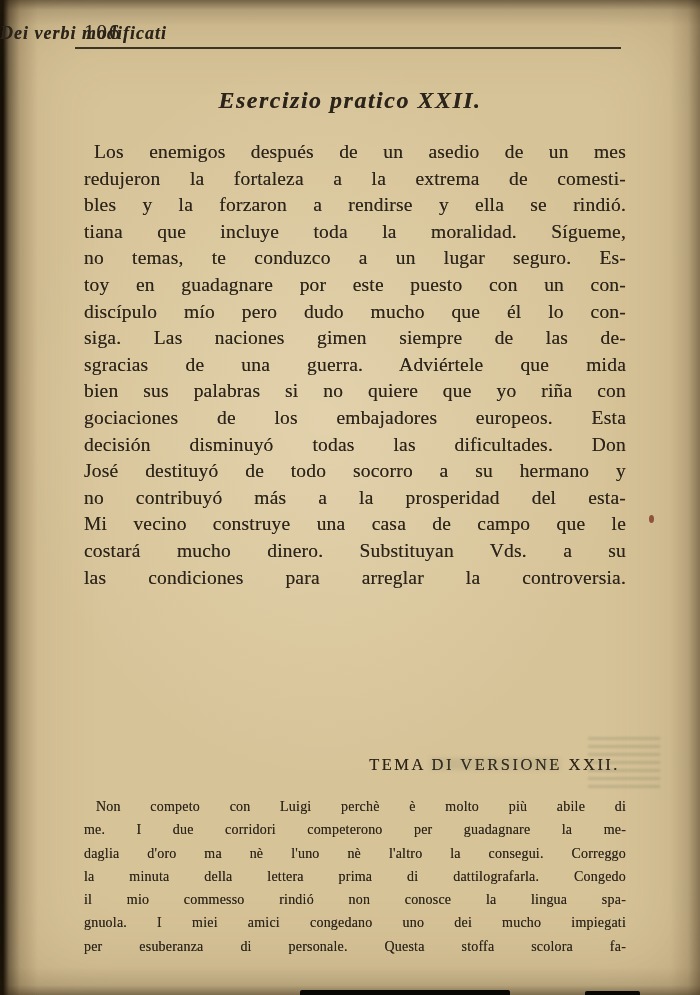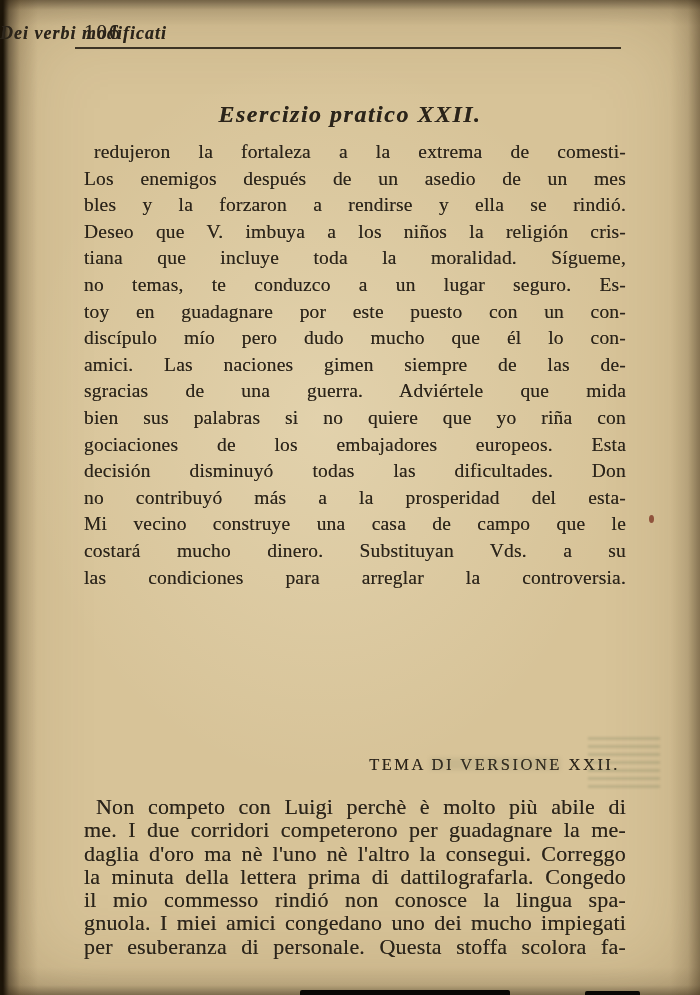--- a/index.html
+++ b/index.html
@@ -28,38 +28,38 @@
   }
   .running-title {
     position: absolute; top: 23px; left: 0; right: 40px; text-align: left;
     font-style: italic; font-weight: bold; font-size: 18px; letter-spacing: 1px;
   }
   .rule {
     position: absolute; top: 47px; left: 75px; width: 546px; height: 2px;
     background: rgba(35,28,18,0.85);
   }
   .ex-title {
-    position: absolute; top: 101px; left: 80px; width: 540px; margin: 0;
+    position: absolute; top: 87px; left: 80px; width: 540px; margin: 0;
     text-align: center; font-size: 24px; font-weight: bold; font-style: italic;
     letter-spacing: 1.5px;
   }
   .ex-body {
     position: absolute; top: 139px; left: 84px; width: 542px; font-size: 19.5px;
   }
   .ex-body .line {
     line-height: 26.6px; text-align: justify; text-align-last: justify;
     letter-spacing: 0.2px;
   }
   .ex-body .line:first-child { text-indent: 10px; }
   .tema-title {
     position: absolute; top: 755px; left: 80px; width: 540px; margin: 0;
     text-align: right; font-size: 16.5px; font-weight: normal; letter-spacing: 2.5px;
   }
   .tema-body {
-    position: absolute; top: 795px; left: 84px; width: 542px; font-size: 22px;
+    position: absolute; top: 795px; left: 84px; width: 542px; font-size: 14px;
   }
   .tema-body .line {
     line-height: 23.3px; text-align: justify; text-align-last: justify;
     letter-spacing: 0.2px;
   }
   .tema-body .line:first-child { text-indent: 12px; }
   .smudge { position: absolute; pointer-events: none; }
   .s1 {
     left: 588px; top: 737px; width: 72px; height: 52px;
     background: repeating-linear-gradient(180deg,
@@ -91,33 +91,33 @@
 
   <span class="pagenum">106</span>
 
   <span class="running-title">Dei verbi modificati</span>
 
   <div class="rule"></div>
 
   <h1 class="ex-title">Esercizio pratico XXII.</h1>
 
   <div class="ex-body">
+      <div class="line">Los enemigos después de un asedio de un mes</div>
       <div class="line">redujeron la fortaleza a la extrema de comesti-</div>
-      <div class="line">Los enemigos después de un asedio de un mes</div>
       <div class="line">bles y la forzaron a rendirse y ella se rindió.</div>
-      <div class="line">Deseo que V. imbuya a los niños la religión cris-</div>
       <div class="line">tiana que incluye toda la moralidad. Sígueme,</div>
       <div class="line">no temas, te conduzco a un lugar seguro. Es-</div>
       <div class="line">toy en guadagnare por este puesto con un con-</div>
       <div class="line">discípulo mío pero dudo mucho que él lo con-</div>
-      <div class="line">amici. Las naciones gimen siempre de las de-</div>
+      <div class="line">siga. Las naciones gimen siempre de las de-</div>
       <div class="line">sgracias de una guerra. Adviértele que mida</div>
       <div class="line">bien sus palabras si no quiere que yo riña con</div>
       <div class="line">gociaciones de los embajadores europeos. Esta</div>
       <div class="line">decisión disminuyó todas las dificultades. Don</div>
+      <div class="line">José destituyó de todo socorro a su hermano y</div>
       <div class="line">no contribuyó más a la prosperidad del esta-</div>
       <div class="line">Mi vecino construye una casa de campo que le</div>
       <div class="line">costará mucho dinero. Substituyan Vds. a su</div>
       <div class="line">las condiciones para arreglar la controversia.</div>
     </div>
 
   <h2 class="tema-title">TEMA DI VERSIONE XXII.</h2>
 
   <div class="tema-body">
       <div class="line">Non competo con Luigi perchè è molto più abile di</div>

